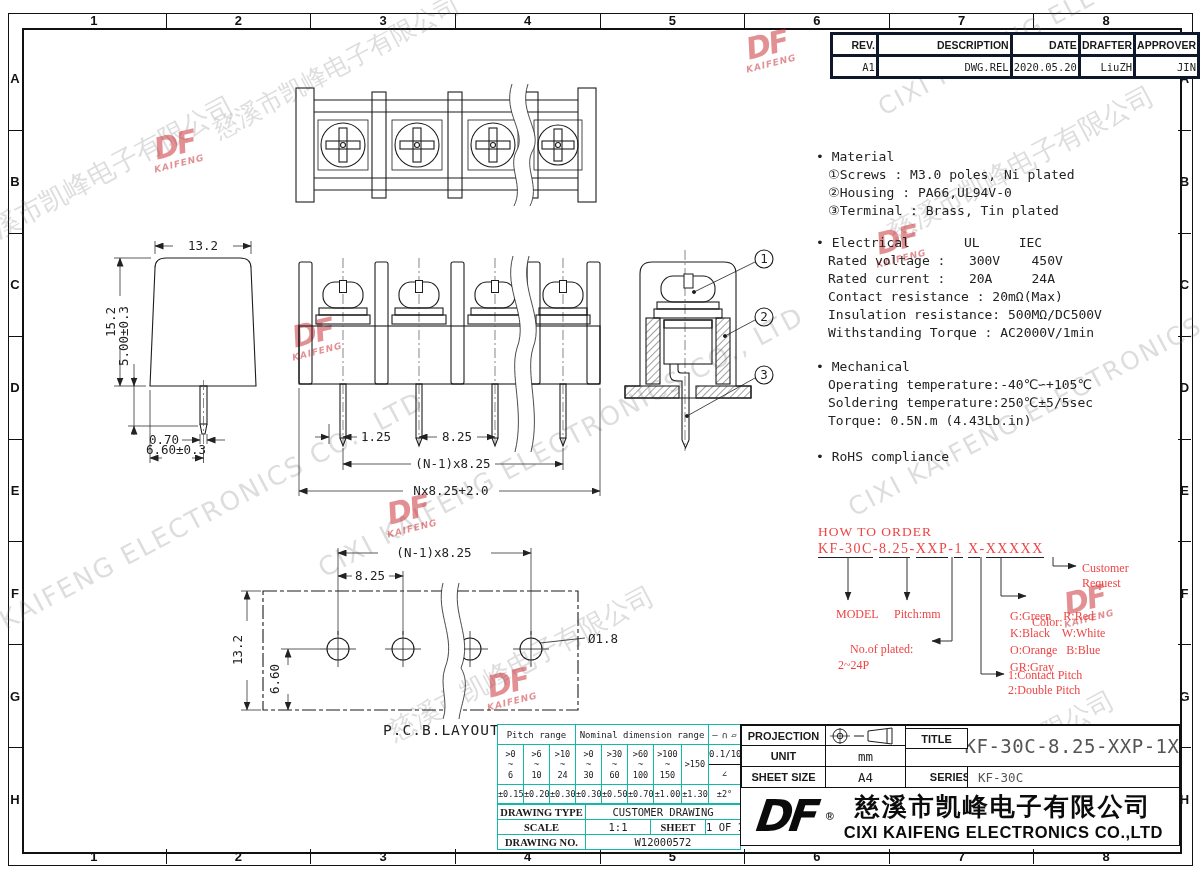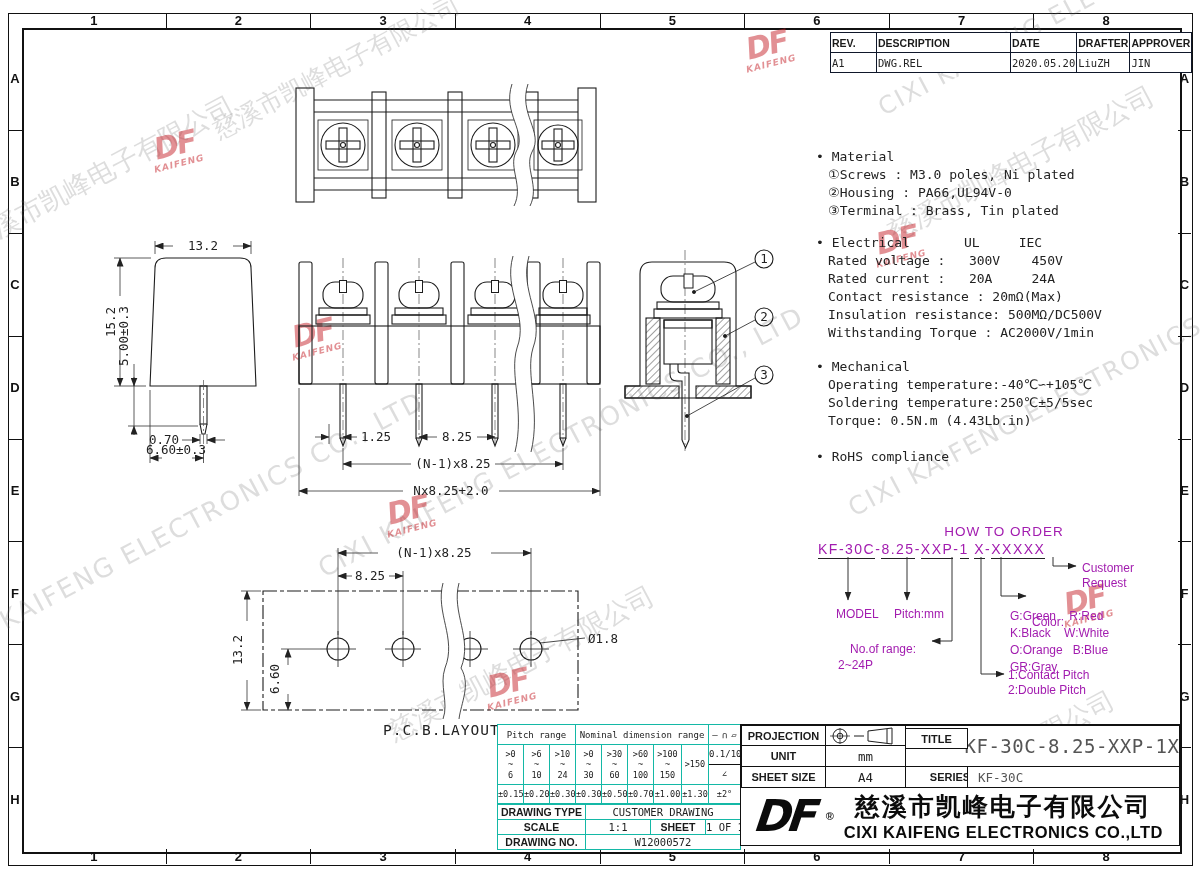--- a/index.html
+++ b/index.html
@@ -19,33 +19,33 @@
   .strip-left .gr:last-child,.strip-right .gr:last-child{border-bottom:none;}
   
   .wm{position:absolute;color:rgba(100,100,100,0.22);transform:rotate(-28deg);transform-origin:left center;
       white-space:nowrap;font-family:"DejaVu Sans",sans-serif;z-index:1;}
   .wm-logo{position:absolute;transform:rotate(-14deg);color:rgba(198,34,42,0.5);font-style:italic;
       font-weight:900;text-align:center;z-index:1;font-family:"DejaVu Sans",sans-serif;line-height:1;}
   .wm-logo .df{font-size:30px;letter-spacing:-2px;display:block;}
   .wm-logo .sub{font-size:9px;letter-spacing:1px;display:block;}
   
   .rev-table{position:absolute;left:830px;top:32px;border-collapse:collapse;table-layout:fixed;z-index:3;background:#fff;}
-  .rev-table td{border:1px solid #0f172a;height:17px;text-align:left;overflow:hidden;white-space:nowrap;}
+  .rev-table td{border:3px solid #0f172a;height:17px;text-align:right;overflow:hidden;white-space:nowrap;}
   .rev-head td{font-weight:bold;font-size:10.5px;}
   .rev-row td{font-family:"DejaVu Sans Mono",monospace;font-size:10.5px;color:#222;}
   
   .spec{position:absolute;left:816px;top:148px;width:374px;z-index:2;
         font-family:"DejaVu Sans Mono","DejaVu Sans",monospace;font-size:13px;color:#222;}
   .spec div{white-space:pre;line-height:18px;}
   .spec .indent{padding-left:12px;}
   .gap14{height:14px;} .gap16{height:16px;} .gap18{height:18px;}
   .colhead{margin-left:54px;}
   
   .order{position:absolute;left:818px;top:524px;width:372px;height:190px;z-index:2;
-         font-family:Liberation Sans, sans-serif;color:#a21caf;text-align:center;}
+         font-family:Liberation Serif, serif;color:#ef4444;}
   .order-title{font-size:13.5px;letter-spacing:1px;}
   .order-code{position:absolute;left:0;top:17px;font-size:14px;letter-spacing:1.5px;white-space:pre;}
   .order-code .seg{border-bottom:1.2px solid #222;padding-bottom:1px;}
   .order svg{position:absolute;left:0;top:16px;}
   .olabel{position:absolute;font-size:12px;white-space:pre;line-height:17px;}
   
   .dwg{position:absolute;z-index:2;}
   .ln{fill:none;stroke:#1d1d1d;stroke-width:1.1;}
   .lnthin{fill:none;stroke:#1d1d1d;stroke-width:0.8;}
   .dm{fill:none;stroke:#333;stroke-width:0.8;}
@@ -58,21 +58,21 @@
   
   .tolwrap{position:absolute;left:497px;top:724px;z-index:3;background:#fff;}
   .tol,.inf{border-collapse:collapse;table-layout:fixed;width:243px;}
   .tol td,.inf td{border:1px solid #14b8a6;text-align:center;padding:0;overflow:hidden;}
   .tol .hd{font-family:"DejaVu Sans Mono",monospace;font-size:9px;height:19px;white-space:nowrap;}
   .tol .range{font-family:"DejaVu Sans Mono",monospace;font-size:8.5px;line-height:1.2;white-space:pre-line;height:38px;}
   .tol .tolv{font-family:"DejaVu Sans Mono",monospace;font-size:8.5px;height:18px;white-space:nowrap;}
   .tol .angle div{font-family:"DejaVu Sans Mono",monospace;font-size:9px;height:19px;line-height:19px;}
   .tol .angle div+div{border-top:1px solid #111;}
   .syms span{display:inline-block;margin:0 2px;font-size:9px;}
-  .inf td{height:14px;white-space:nowrap;}
+  .inf td{height:14px;white-space:nowrap;font-family:Liberation Serif, serif;}
   .inf .lb{font-weight:bold;font-size:10.5px;}
   .inf .vl{font-family:"DejaVu Sans Mono",monospace;font-size:10.5px;color:#222;}
   
   .tblock{position:absolute;left:740px;top:724px;width:440px;height:122px;z-index:3;background:#fff;border:1px solid #111;box-sizing:border-box;}
   .tc{position:absolute;border:1px solid #111;box-sizing:border-box;display:flex;align-items:center;justify-content:center;overflow:hidden;}
   .tc.lb{font-weight:bold;font-size:11px;}
   .tc.vl{font-family:"DejaVu Sans Mono",monospace;font-size:12.5px;color:#222;}
   .title-big{font-family:"DejaVu Sans Mono",monospace;font-size:19px;color:#555;letter-spacing:0.5px;padding-left:58px;}
   .series-val{justify-content:flex-start;padding-left:10px;font-family:"DejaVu Sans Mono",monospace;font-size:12.5px;color:#555;}
   .company{position:absolute;left:0;top:62px;width:438px;height:58px;display:flex;align-items:center;justify-content:center;gap:10px;}
@@ -478,21 +478,21 @@
         <polyline points="163,17 163,134" fill="none"></polyline>
           <line x1="163" y1="134" x2="186" y2="134" marker-end="url(#mO)"></line>
         <polyline points="183,17 183,56" fill="none"></polyline>
           <line x1="183" y1="56" x2="208" y2="56" marker-end="url(#mO)"></line>
         <polyline points="235,17 235,26" fill="none"></polyline>
           <line x1="235" y1="26" x2="258" y2="26" marker-end="url(#mO)"></line>
       </g>
     </svg>
     <div class="olabel" style="left:18px;top:82px;">MODEL</div>
     <div class="olabel" style="left:76px;top:82px;">Pitch:mm</div>
-    <div class="olabel" style="left:32px;top:117px;">No.of range:</div>
+    <div class="olabel" style="left:32px;top:117px;">No.of plated:</div>
     <div class="olabel" style="left:20px;top:133px;">2~24P</div>
     <div class="olabel" style="left:214px;top:66px;margin-top:24px;">Color:</div>
     <div class="olabel" style="left:192px;top:84px;">G:Green    R:Red</div>
     <div class="olabel" style="left:192px;top:101px;">K:Black    W:White</div>
     <div class="olabel" style="left:192px;top:118px;">O:Orange   B:Blue</div>
     <div class="olabel" style="left:192px;top:135px;">GR:Gray</div>
     <div class="olabel" style="left:190px;top:143px;">1:Contact Pitch</div>
     <div class="olabel" style="left:190px;top:158px;">2:Double Pitch</div>
     <div class="olabel" style="left:264px;top:36px;">Customer</div>
     <div class="olabel" style="left:264px;top:51px;">Request</div>

